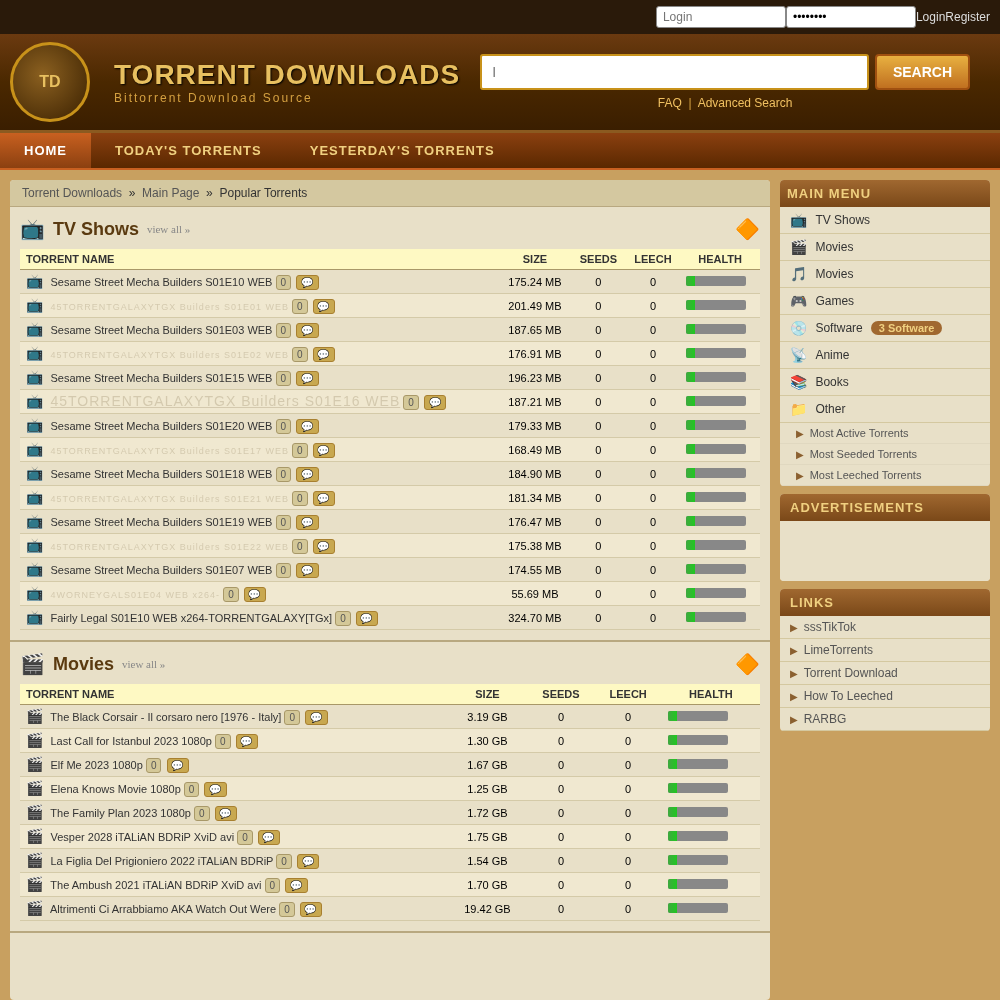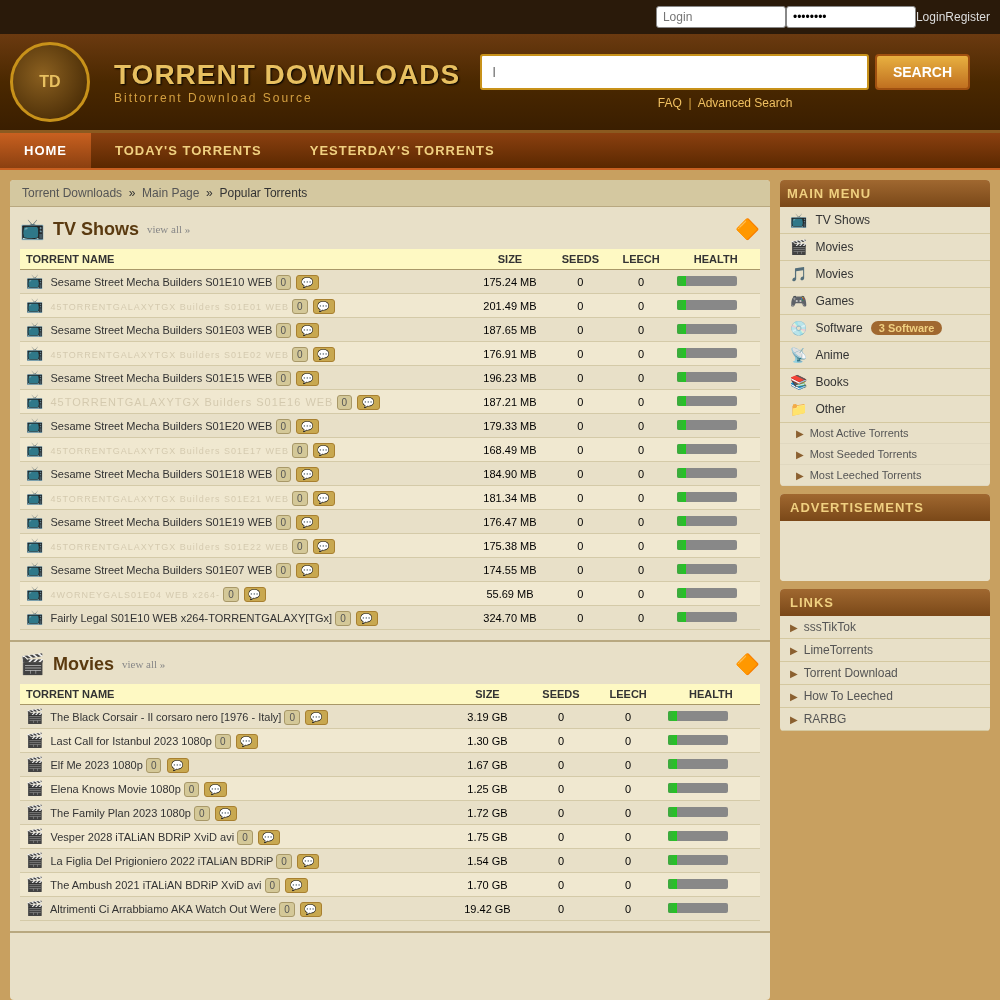--- a/index.html
+++ b/index.html
@@ -485,21 +485,21 @@
         <span class="comment-btn">💬</span>
       </td>
       <td class="size-col">196.23 MB</td>
       <td class="seeds-col">0</td>
       <td class="leech-col">0</td>
       <td><div class="health-bar"><div class="health-fill"></div></div></td>
     </tr>
             <tr>
       <td>
         <span class="torrent-icon">📺</span>
-        <a href="#" class="torrent-link" style="color:rgba(100,80,40,0.2);font-size:11px;letter-spacing:1px;">45TORRENTGALAXYTGX Builders S01E16 WEB</a>
+        <a href="#" class="torrent-link" style="color:rgba(100,80,40,0.2);font-size:14px;letter-spacing:1px;text-decoration:underline;">45TORRENTGALAXYTGX Builders S01E16 WEB</a>
         <span class="badge">0</span>
         <span class="comment-btn">💬</span>
       </td>
       <td class="size-col">187.21 MB</td>
       <td class="seeds-col">0</td>
       <td class="leech-col">0</td>
       <td><div class="health-bar"><div class="health-fill"></div></div></td>
     </tr>
             <tr>
       <td>

